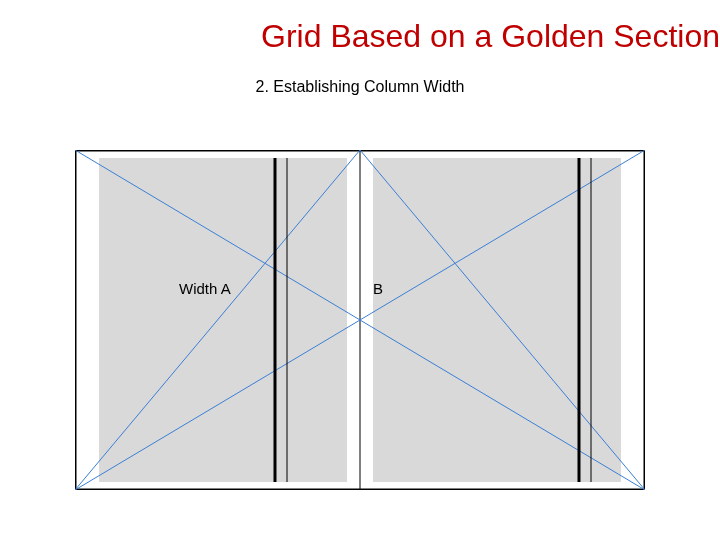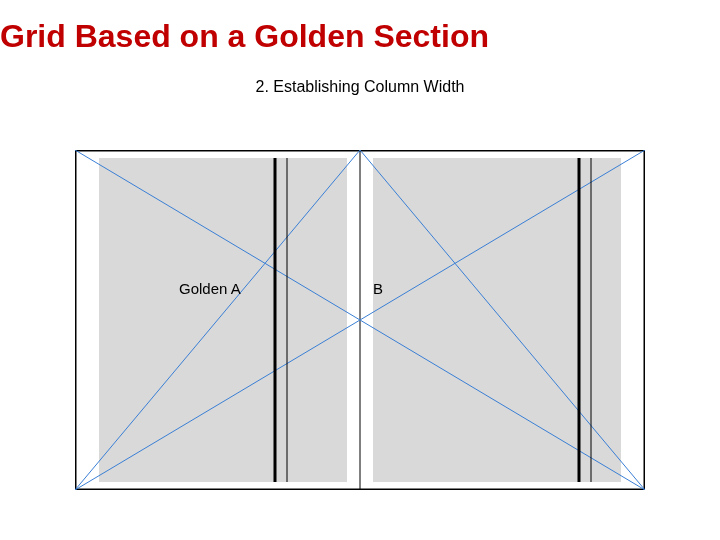--- a/index.html
+++ b/index.html
@@ -1,17 +1,17 @@
 <!DOCTYPE html>
 <html><head>
 <meta charset="utf-8">
 <style>
   html,body{margin:0;padding:0;width:720px;height:540px;background:#fff;font-family:Arial,Helvetica,sans-serif}
   .page{position:relative;width:720px;height:540px}
-  .title{position:absolute;left:0;right:0;top:18px;text-align:left;color:#c00000;font-size:32px;font-weight:700}
+  .title{position:absolute;left:0;right:0;top:18px;text-align:right;color:#c00000;font-size:32px;font-weight:400}
   .subtitle{position:absolute;left:0;right:0;top:78px;text-align:center;color:#000;font-size:16px}
   .diagram{position:absolute;left:75px;top:150px;width:570px;height:340px}
   .diagram svg{display:block}
   .label{position:absolute;font-size:15px;color:#000}
 </style>
 </head>
 <body>
 
 <div class="page">
   <div class="title">Grid Based on a Golden Section</div>
@@ -25,16 +25,16 @@
         <line x1="285" y1="0" x2="285" y2="340" stroke="#000" stroke-width="1"></line>
         <line x1="0" y1="0" x2="570" y2="340" stroke="#3a7fd5" stroke-width="1"></line>
         <line x1="0" y1="340" x2="570" y2="0" stroke="#3a7fd5" stroke-width="1"></line>
         <line x1="0" y1="340" x2="285" y2="0" stroke="#3a7fd5" stroke-width="1"></line>
         <line x1="285" y1="0" x2="570" y2="340" stroke="#3a7fd5" stroke-width="1"></line>
         <line x1="212" y1="8" x2="212" y2="332" stroke="#000" stroke-width="1"></line>
         <line x1="516" y1="8" x2="516" y2="332" stroke="#000" stroke-width="1"></line>
         <line x1="200" y1="8" x2="200" y2="332" stroke="#000" stroke-width="3"></line>
         <line x1="504" y1="8" x2="504" y2="332" stroke="#000" stroke-width="3"></line>
       </svg>
-    <div class="label" id="lblA" style="left: 104px; top: 130px;">Golden A</div>
+    <div class="label" id="lblA" style="left: 104px; top: 130px;">Width A</div>
     <div class="label" id="lblB" style="left: 298px; top: 130px;">B</div>
   </div>
 </div>
 
 </body></html>

